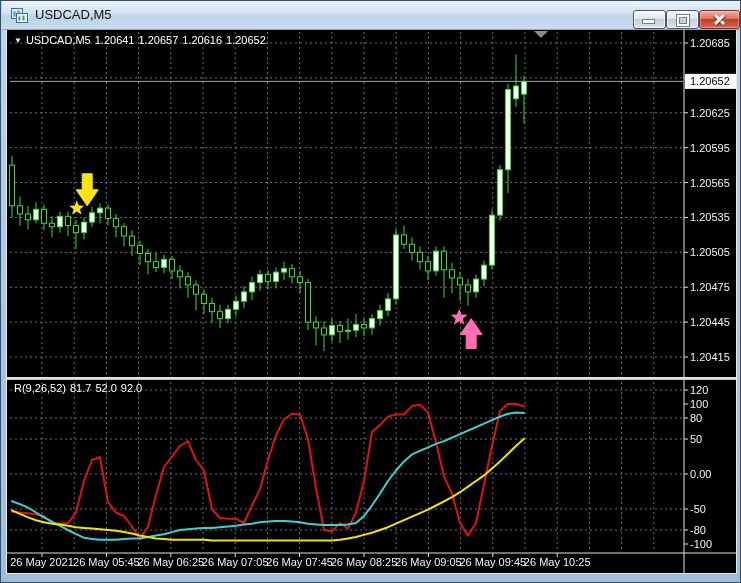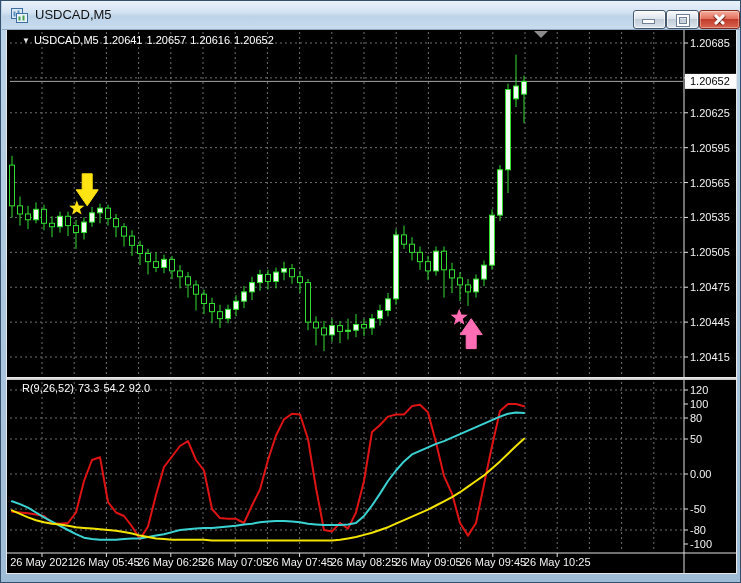--- a/index.html
+++ b/index.html
@@ -20,21 +20,21 @@
            border-color:#7E2A1C;box-shadow:inset 0 0 0 1px rgba(255,255,255,.35);}
   .glyph-min{position:absolute;left:9px;top:9px;width:11px;height:3px;background:#FFF;box-shadow:0 0 0 1px #6F8094;}
   .glyph-max{position:absolute;left:10px;top:4px;width:8px;height:7px;border:2px solid #FFF;box-shadow:0 0 0 1px #6F8094, inset 0 0 0 1px #6F8094;}
   .glyph-x1,.glyph-x2{position:absolute;left:13px;top:7px;width:13px;height:2.6px;background:#FFF;border-radius:1px;
            box-shadow:0 1px 1px rgba(80,10,5,.8);}
   .glyph-x1{transform:rotate(45deg);} .glyph-x2{transform:rotate(-45deg);}
   .client{position:absolute;left:5px;top:28px;width:731px;height:545px;background:#000;
           border:1px solid #E8E8E8;box-sizing:border-box;}
   #chart-svg{position:absolute;left:0;top:0;width:741px;height:583px;pointer-events:none;}
   #chart-svg text{font-family:"Liberation Sans",sans-serif;font-size:11px;fill:#F2F2F2;}
-  .overlay-hdr{position:absolute;font-size:11px;color:#FFFFFF;white-space:nowrap;z-index:5;margin-left:8px;}
+  .overlay-hdr{position:absolute;font-size:11px;color:#FFFFFF;white-space:nowrap;z-index:5;}
   .hdr-chart{left:13px;top:33px;}
   .hdr-osc{left:13px;top:381px;}
   .overlay-hdr span{margin-right:4px;}
   .dd{font-size:8px;position:relative;top:-1px;color:#E8E8E8;}
   .splitter{position:absolute;left:6px;top:376px;width:729px;height:3px;background:linear-gradient(180deg,#F0F0F0,#BFBFBF);z-index:4;}
 </style>
 </head>
 <body>
 
 <div class="window">
@@ -294,21 +294,21 @@
       <polygon points="533,30 547,30 540,37" fill="#8C8C8C"></polygon>
       <rect x="684" y="72.8789999999932" width="51" height="15" fill="#FFFFFF"></rect>
       <text x="689" y="84.3789999999932" fill="#000000" style="fill: rgb(0, 0, 0);">1.20652</text>
     </svg>
 
   <div class="overlay-hdr hdr-chart">
     <span class="dd">▼</span><span>USDCAD,M5</span><span>1.20641</span><span>1.20657</span><span>1.20616</span><span>1.20652</span>
   </div>
 
   <div class="overlay-hdr hdr-osc">
-    <span>R(9,26,52)</span><span>73.3</span><span>54.2</span><span>92.0</span>
+    <span>R(9,26,52)</span><span>81.7</span><span>52.0</span><span>92.0</span>
   </div>
 
   <div class="splitter"></div>
 
   <div class="titlebar">
     <svg class="app-icon" viewBox="0 0 17 17">
       <rect x="0.5" y="1.5" width="11" height="10" fill="#D7E7F5" stroke="#3C6E9F"></rect>
       <rect x="2.5" y="4.5" width="2" height="5" fill="#5B8FBF"></rect>
       <rect x="6.5" y="3.5" width="2" height="6" fill="#5B8FBF"></rect>
       <rect x="5.5" y="6.5" width="11" height="9" fill="#EAF3FB" stroke="#3C6E9F"></rect>

